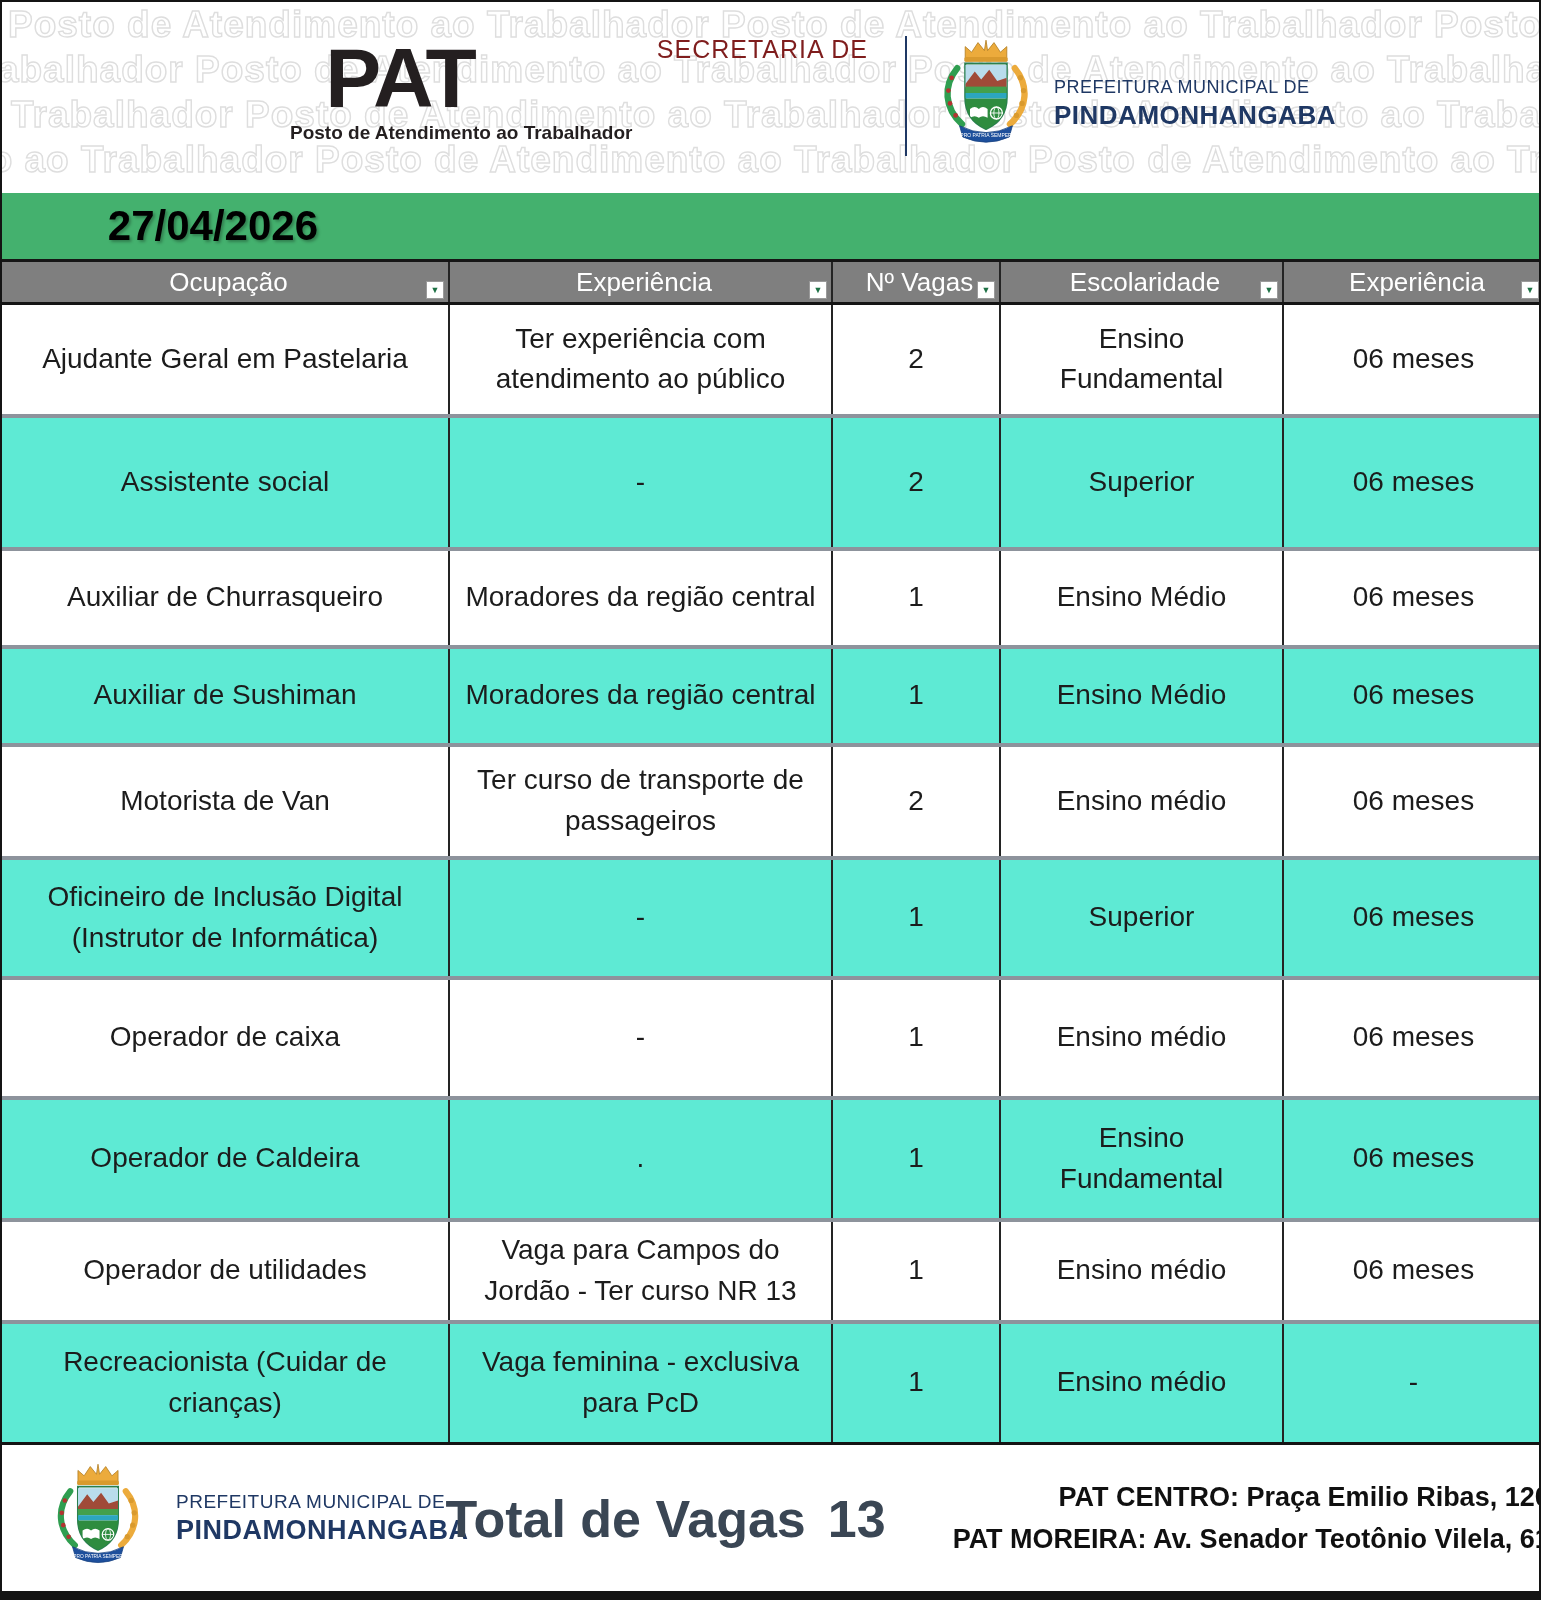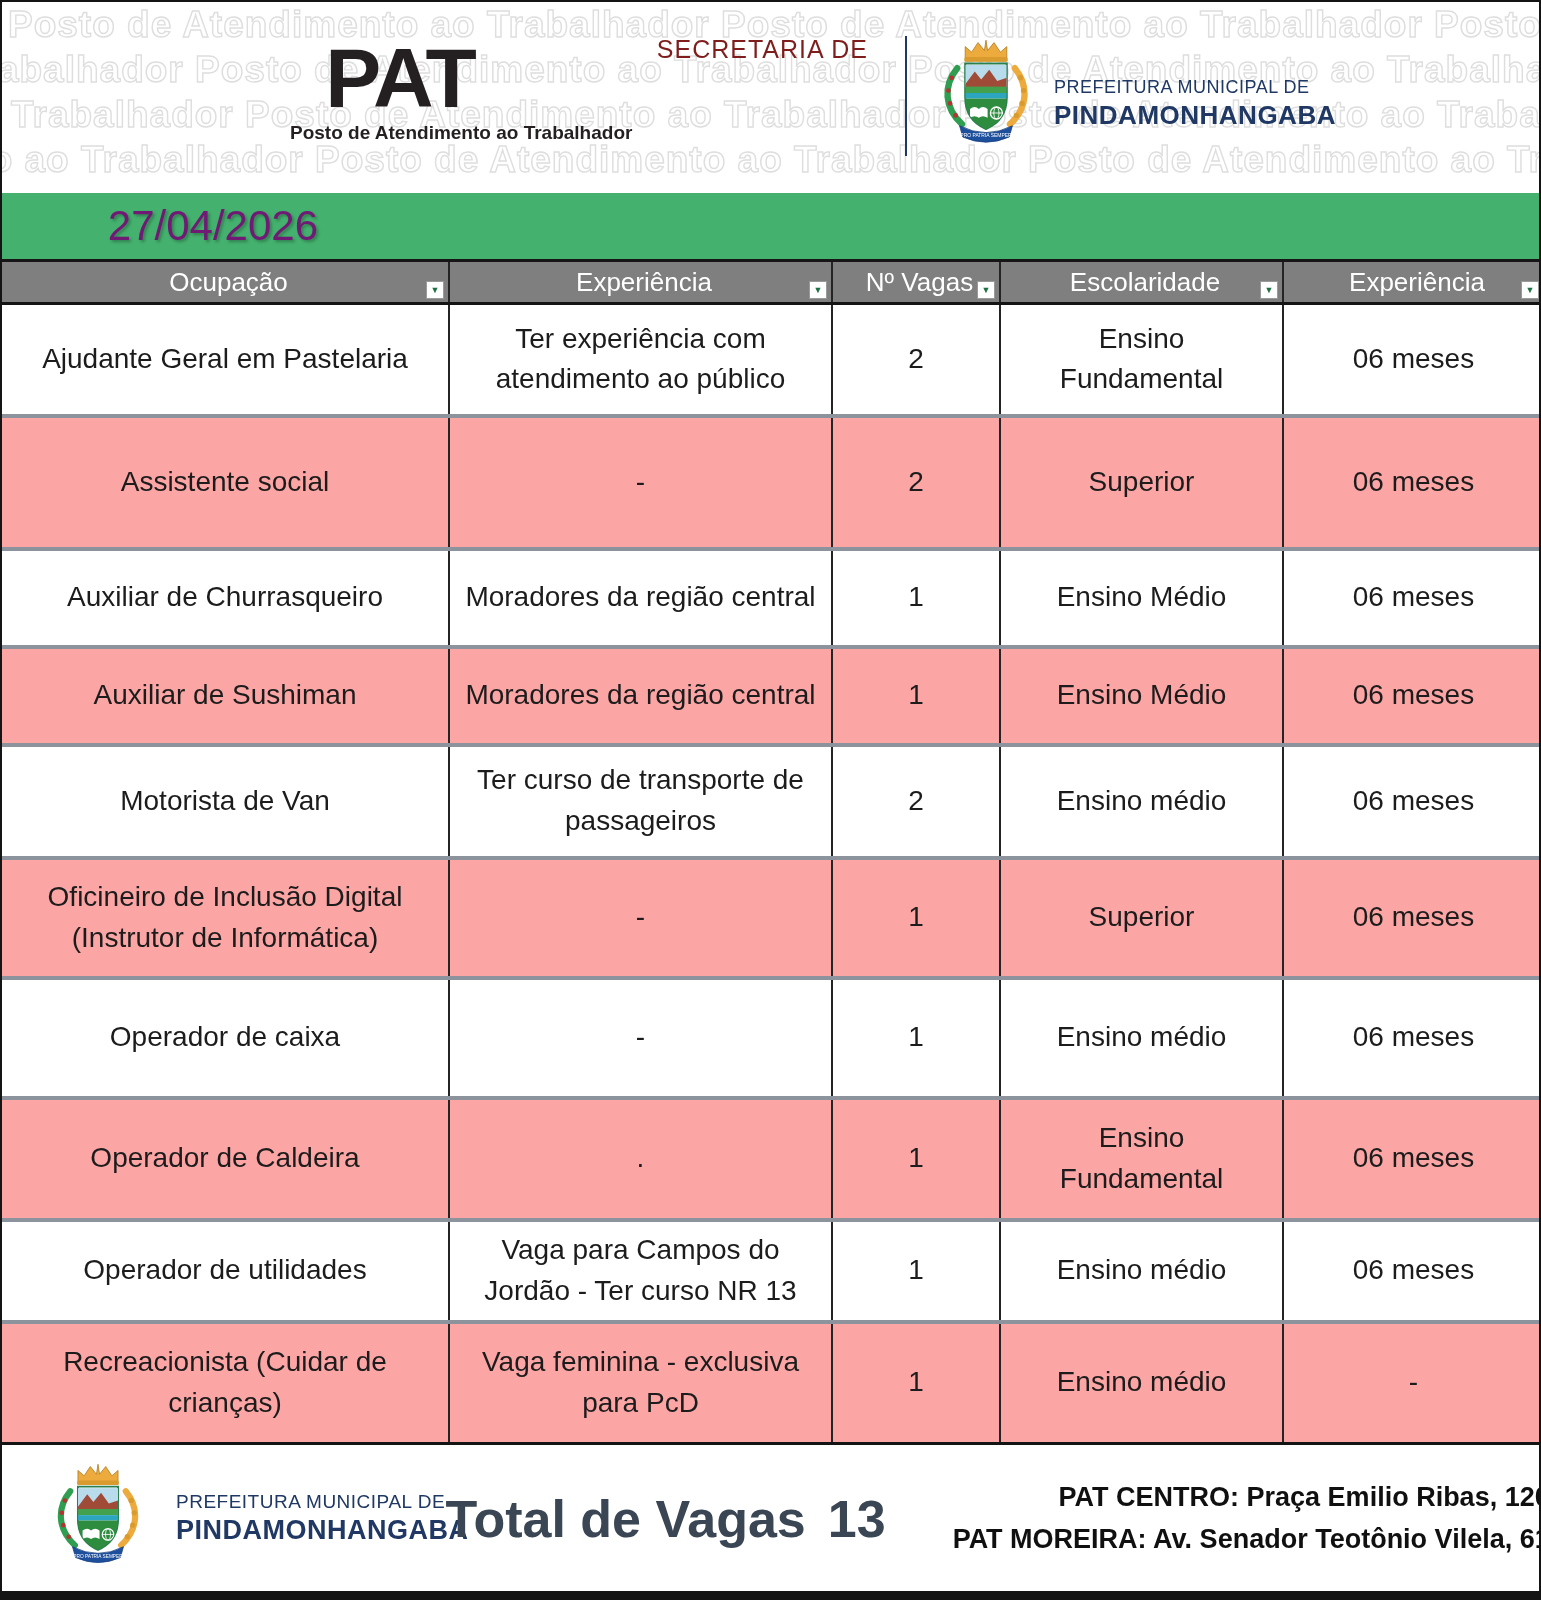--- a/index.html
+++ b/index.html
@@ -42,22 +42,22 @@
   .banner{
     height:69px;background:#44b16e;display:flex;align-items:center;
     border-bottom:3px solid #161616;box-sizing:border-box;
   }
   .banner-spacer{width:10px;}
   .banner-title{
     flex:1;text-align:center;color:#fff;font-size:47px;font-weight:700;
     letter-spacing:-0.5px;text-shadow:2px 2px 3px rgba(0,0,0,0.28);white-space:nowrap;
   }
   .banner-date{
-    width:310px;text-align:right;padding-right:4px;color:#701a75;font-size:42px;
-    font-weight:400;text-shadow:2px 2px 3px rgba(0,0,0,0.28);box-sizing:border-box;
+    width:310px;text-align:right;padding-right:4px;color:#000000;font-size:42px;
+    font-weight:700;text-shadow:2px 2px 3px rgba(0,0,0,0.28);box-sizing:border-box;
   }
 
   
   table{width:100%;border-collapse:collapse;table-layout:fixed;}
   th{
     background:#7f7f7f;color:#fff;font-size:26px;font-weight:400;
     height:38px;text-align:center;vertical-align:middle;position:relative;
     border-left:2px solid #242424;border-right:2px solid #242424;
     border-bottom:3px solid #141414;
     padding-left:8px;
@@ -66,21 +66,21 @@
   td{
     text-align:center;vertical-align:middle;font-size:28px;color:#1c1c1c;
     border-left:2px solid #242424;border-right:2px solid #242424;
     border-top:4px solid #8d939c;
     white-space:pre-line;line-height:1.45;padding:2px 8px;box-sizing:border-box;
   }
   td:first-child{border-left:none;} td:last-child{border-right:none;}
   tbody tr:first-child td{border-top:none;}
   tbody tr:last-child td{border-bottom:3px solid #141414;}
   tr.row-odd td{background:#ffffff;}
-  tr.row-even td{background:#fca5a5;}
+  tr.row-even td{background:#5eead4;}
 
   .filter-btn{
     position:absolute;right:4px;bottom:3px;width:18px;height:18px;
     background:#fff;border:1px solid #9a9a9a;display:flex;align-items:center;
     justify-content:center;cursor:pointer;box-sizing:border-box;
   }
   .filter-btn span{color:#1e7145;font-size:9px;line-height:1;}
 
   
   .footer{

